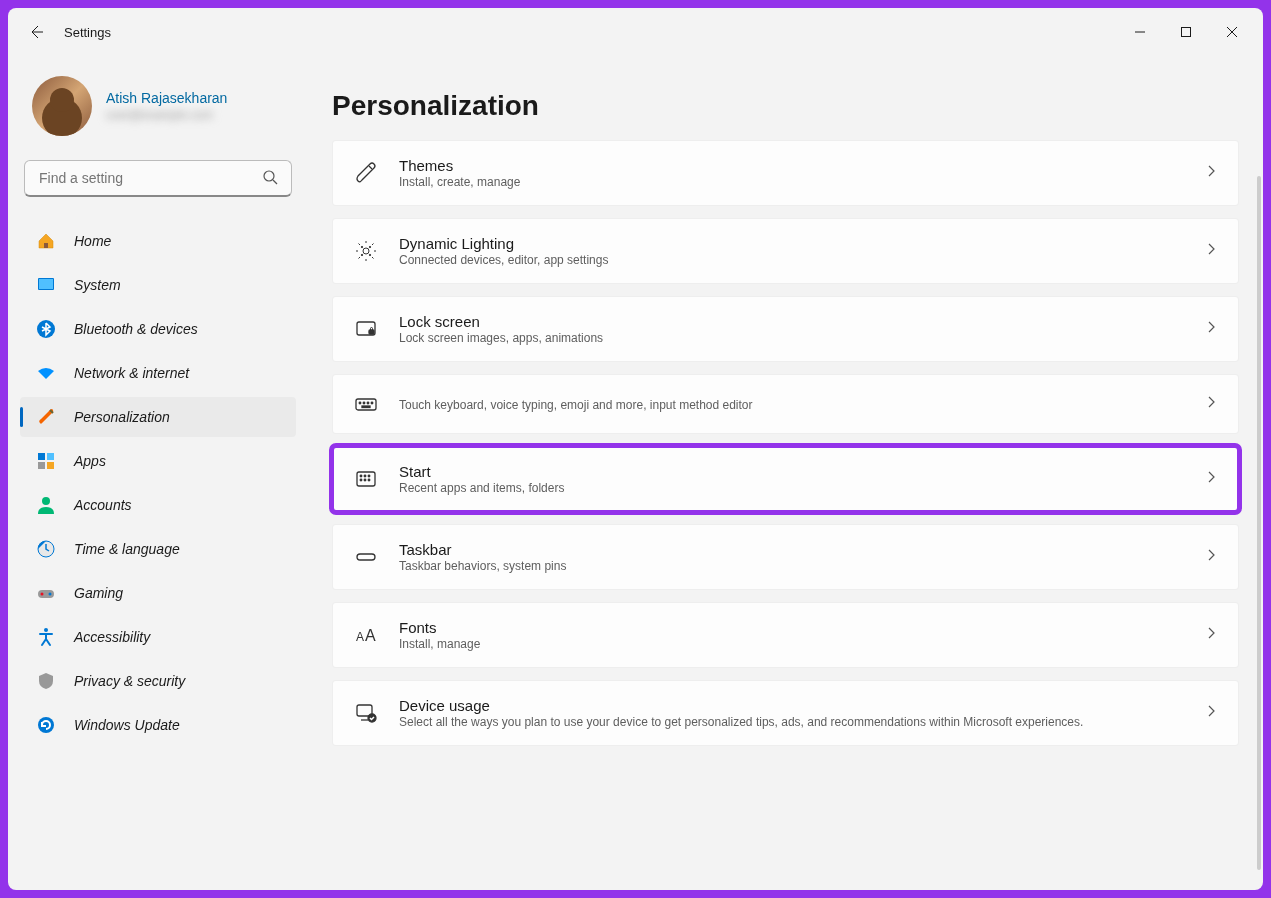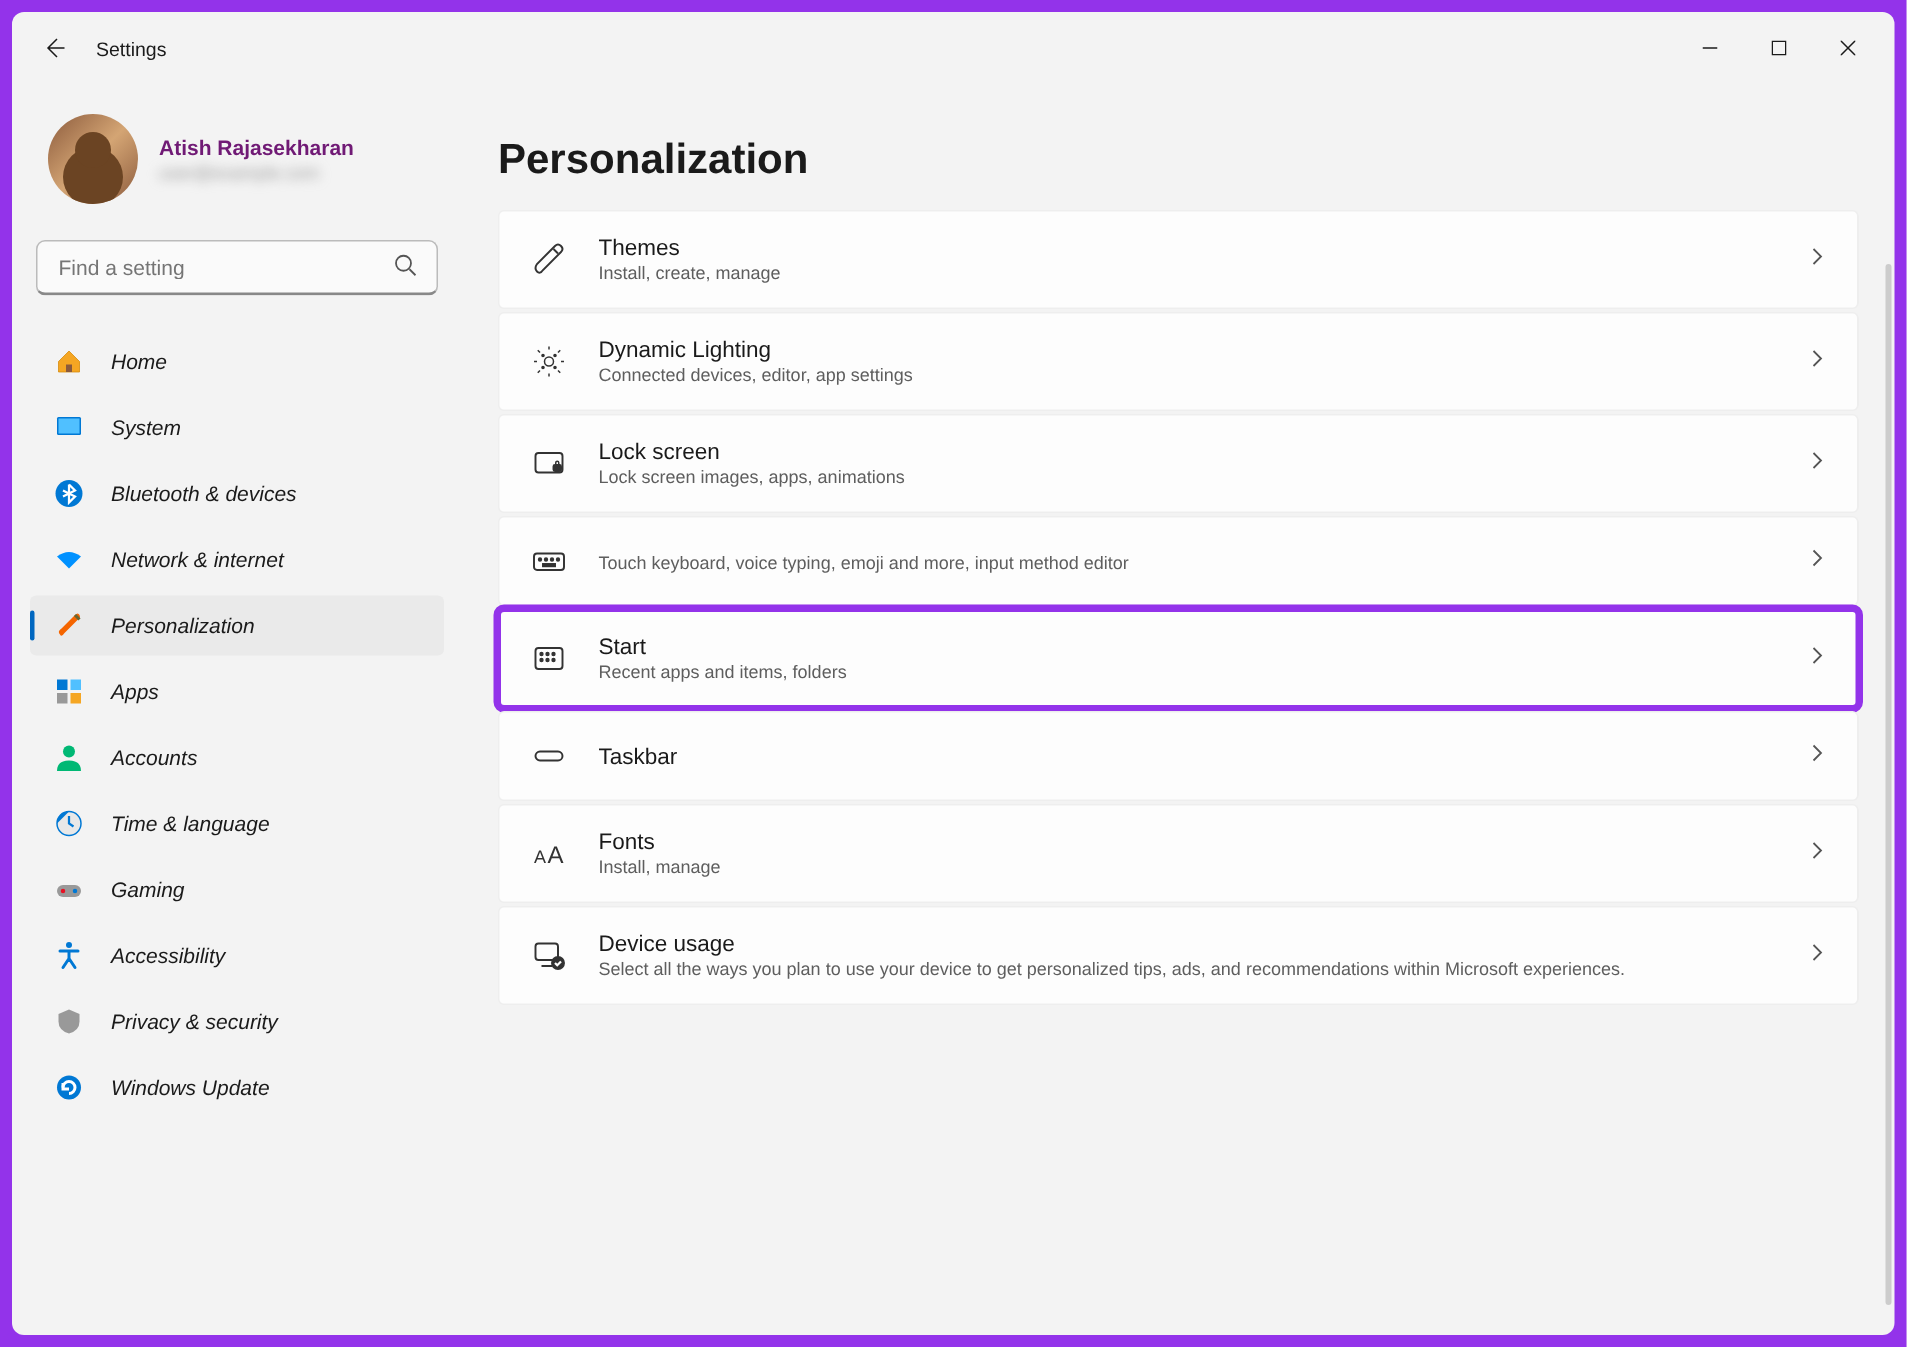--- a/index.html
+++ b/index.html
@@ -8,33 +8,33 @@
 .titlebar { display: flex; align-items: center; height: 48px; padding: 0 8px; }
 .back-btn { width: 40px; height: 40px; display: flex; align-items: center; justify-content: center; cursor: pointer; border-radius: 4px; }
 .title { font-size: 13px; color: #1a1a1a; margin-left: 8px; }
 .win-controls { margin-left: auto; display: flex; }
 .win-btn { width: 46px; height: 32px; display: flex; align-items: center; justify-content: center; cursor: pointer; }
 .body-area { display: flex; flex: 1; overflow: hidden; }
 .sidebar { width: 300px; padding: 0 12px; display: flex; flex-direction: column; }
 .user-block { display: flex; align-items: center; padding: 20px 12px 24px; gap: 14px; }
 .avatar { width: 60px; height: 60px; border-radius: 50%; background: linear-gradient(135deg, #8b5a3c 0%, #d4a574 50%, #8b5a3c 100%); flex-shrink: 0; position: relative; overflow: hidden; }
 .avatar::after { content:''; position:absolute; top:12px; left:18px; width:24px; height:24px; background:#6b4423; border-radius:50%; box-shadow: 0 18px 0 8px #6b4423; }
-.user-name { font-size: 14px; font-weight: 700; color: #701a75; }
+.user-name { font-size: 14px; font-weight: 400; color: #0369a1; }
 .user-email { font-size: 12px; color: #999; filter: blur(4px); margin-top: 2px; }
 .search-box { position: relative; margin: 0 4px 16px; }
 .search-input { width: 100%; padding: 9px 64px 9px 14px; font-size: 14px; border: 1px solid #bbb; border-bottom: 2px solid #888; border-radius: 6px; background: #fafafa; outline: none; }
 .search-icon { position: absolute; right: 14px; top: 50%; transform: translateY(-50%); pointer-events: none; }
 .nav { display: flex; flex-direction: column; gap: 4px; margin-top: 8px; font-style: italic; }
 .nav-item { display: flex; align-items: center; gap: 18px; padding: 10px 16px; border-radius: 4px; cursor: pointer; font-size: 14px; color: #1a1a1a; position: relative; }
 .nav-item.active { background: #eaeaea; }
 .nav-item.active::before { content: ''; position: absolute; left: 0; top: 10px; bottom: 10px; width: 3px; background: #0067c0; border-radius: 2px; }
 .nav-icon { width: 20px; height: 20px; display: flex; align-items: center; justify-content: center; flex-shrink: 0; }
 .main { flex: 1; padding: 0 24px 24px; overflow-y: auto; position: relative; }
 .page-title { font-size: 28px; font-weight: 600; color: #1a1a1a; margin: 34px 0 18px; }
-.cards { display: flex; flex-direction: column; gap: 2px; }
+.cards { display: flex; flex-direction: column; gap: 12px; }
 .card { background: #fdfdfd; border: 1px solid rgba(0,0,0,0.06); border-radius: 4px; padding: 16px 20px; display: flex; align-items: center; gap: 20px; cursor: pointer; }
 .card.highlighted { outline: 5px solid #9333ea; outline-offset: -2px; }
 .card-icon { width: 26px; height: 26px; display: flex; align-items: center; justify-content: center; flex-shrink: 0; color: #333; }
 .card-text { flex: 1; }
 .card-title { font-size: 15px; color: #1a1a1a; }
 .card-sub { font-size: 12px; color: #5e5e5e; margin-top: 1px; }
 .chevron { color: #555; flex-shrink: 0; }
 .scrollbar-track { position: absolute; right: 2px; top: 120px; bottom: 20px; width: 4px; background: #ccc; border-radius: 2px; }
 </style>
 </head>
@@ -305,20 +305,21 @@
         </div>
 
         <div class="card">
           <span class="card-icon">
               <svg width="24" height="24" viewBox="0 0 24 24" fill="none" stroke="#333" stroke-width="1.3">
                 <rect x="3" y="9" width="18" height="6" rx="3"></rect>
               </svg>
             </span>
           <div class="card-text">
             <div class="card-title">Taskbar</div>
+            <div class="card-sub">Taskbar behaviors, system pins</div>
           </div>
           <span class="chevron"><svg width="14" height="14" viewBox="0 0 14 14" fill="none" stroke="currentColor" stroke-width="1.2">
                 <path d="M5 2 L10 7 L5 12"></path>
               </svg></span>
         </div>
 
         <div class="card">
           <span class="card-icon">
               <svg width="24" height="24" viewBox="0 0 24 24" fill="#333">
                 <text x="2" y="18" font-size="12" font-family="serif">A</text>

